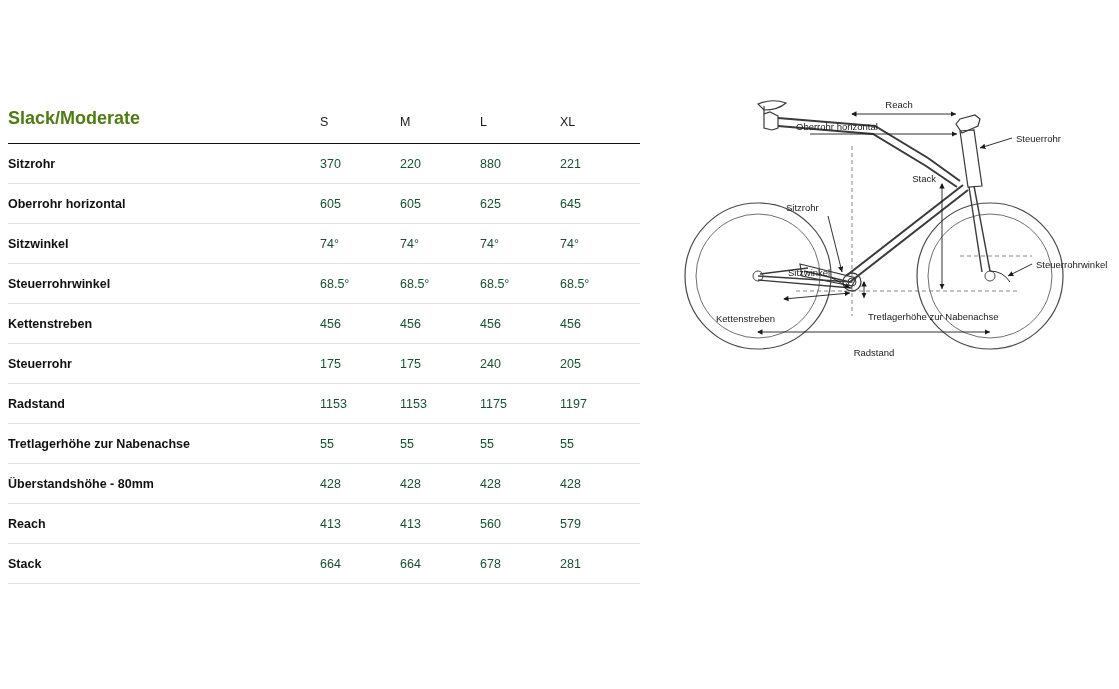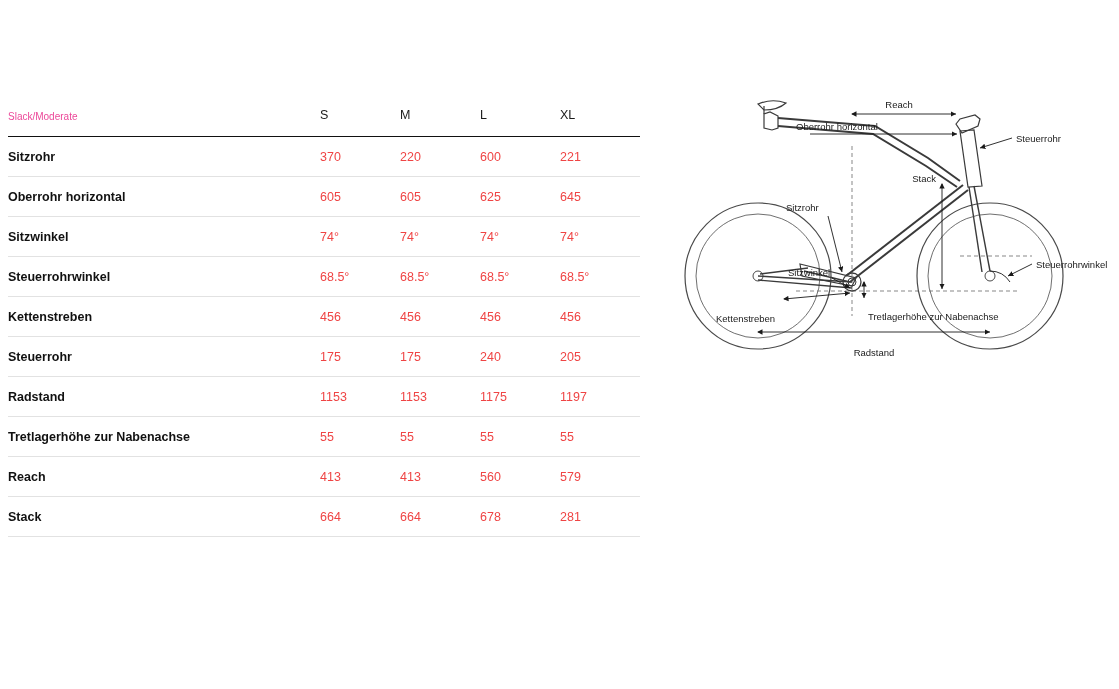--- a/index.html
+++ b/index.html
@@ -34,29 +34,30 @@
   table.geo thead th {
     text-align: left;
     font-weight: normal;
     font-size: 12.5px;
     padding: 0 0 14px 0;
     vertical-align: bottom;
     border-bottom: 1.6px solid #111;
     color: #1a1a1a;
   }
   table.geo thead th.corner {
-    color: #ec4899;
-    font-size: 10px;
+    color: #4d7c0f;
+    font-size: 18px;
+    font-weight: bold;
   }
   table.geo tbody td {
     font-size: 12.5px;
     padding: 13px 0 12px 0;
     border-bottom: 1px solid #e2e2e2;
     vertical-align: middle;
-    color: #ef4444;
+    color: #14532d;
   }
   table.geo tbody td.lbl {
     font-weight: bold;
     color: #111;
   }
   table.geo tbody tr:last-child td {
     border-bottom: 1px solid #e2e2e2;
   }
 
   
@@ -93,21 +94,21 @@
         <th>M</th>
         <th>L</th>
         <th>XL</th>
       </tr>
     </thead>
     <tbody>
       <tr>
         <td class="lbl">Sitzrohr</td>
         <td>370</td>
         <td>220</td>
-        <td>600</td>
+        <td>880</td>
         <td>221</td>
       </tr>
       <tr>
         <td class="lbl">Oberrohr horizontal</td>
         <td>605</td>
         <td>605</td>
         <td>625</td>
         <td>645</td>
       </tr>
       <tr>
@@ -144,20 +145,27 @@
         <td>1153</td>
         <td>1175</td>
         <td>1197</td>
       </tr>
       <tr>
         <td class="lbl">Tretlagerhöhe zur Nabenachse</td>
         <td>55</td>
         <td>55</td>
         <td>55</td>
         <td>55</td>
+      </tr>
+      <tr>
+        <td class="lbl">Überstandshöhe - 80mm</td>
+        <td>428</td>
+        <td>428</td>
+        <td>428</td>
+        <td>428</td>
       </tr>
       <tr>
         <td class="lbl">Reach</td>
         <td>413</td>
         <td>413</td>
         <td>560</td>
         <td>579</td>
       </tr>
       <tr>
         <td class="lbl">Stack</td>

